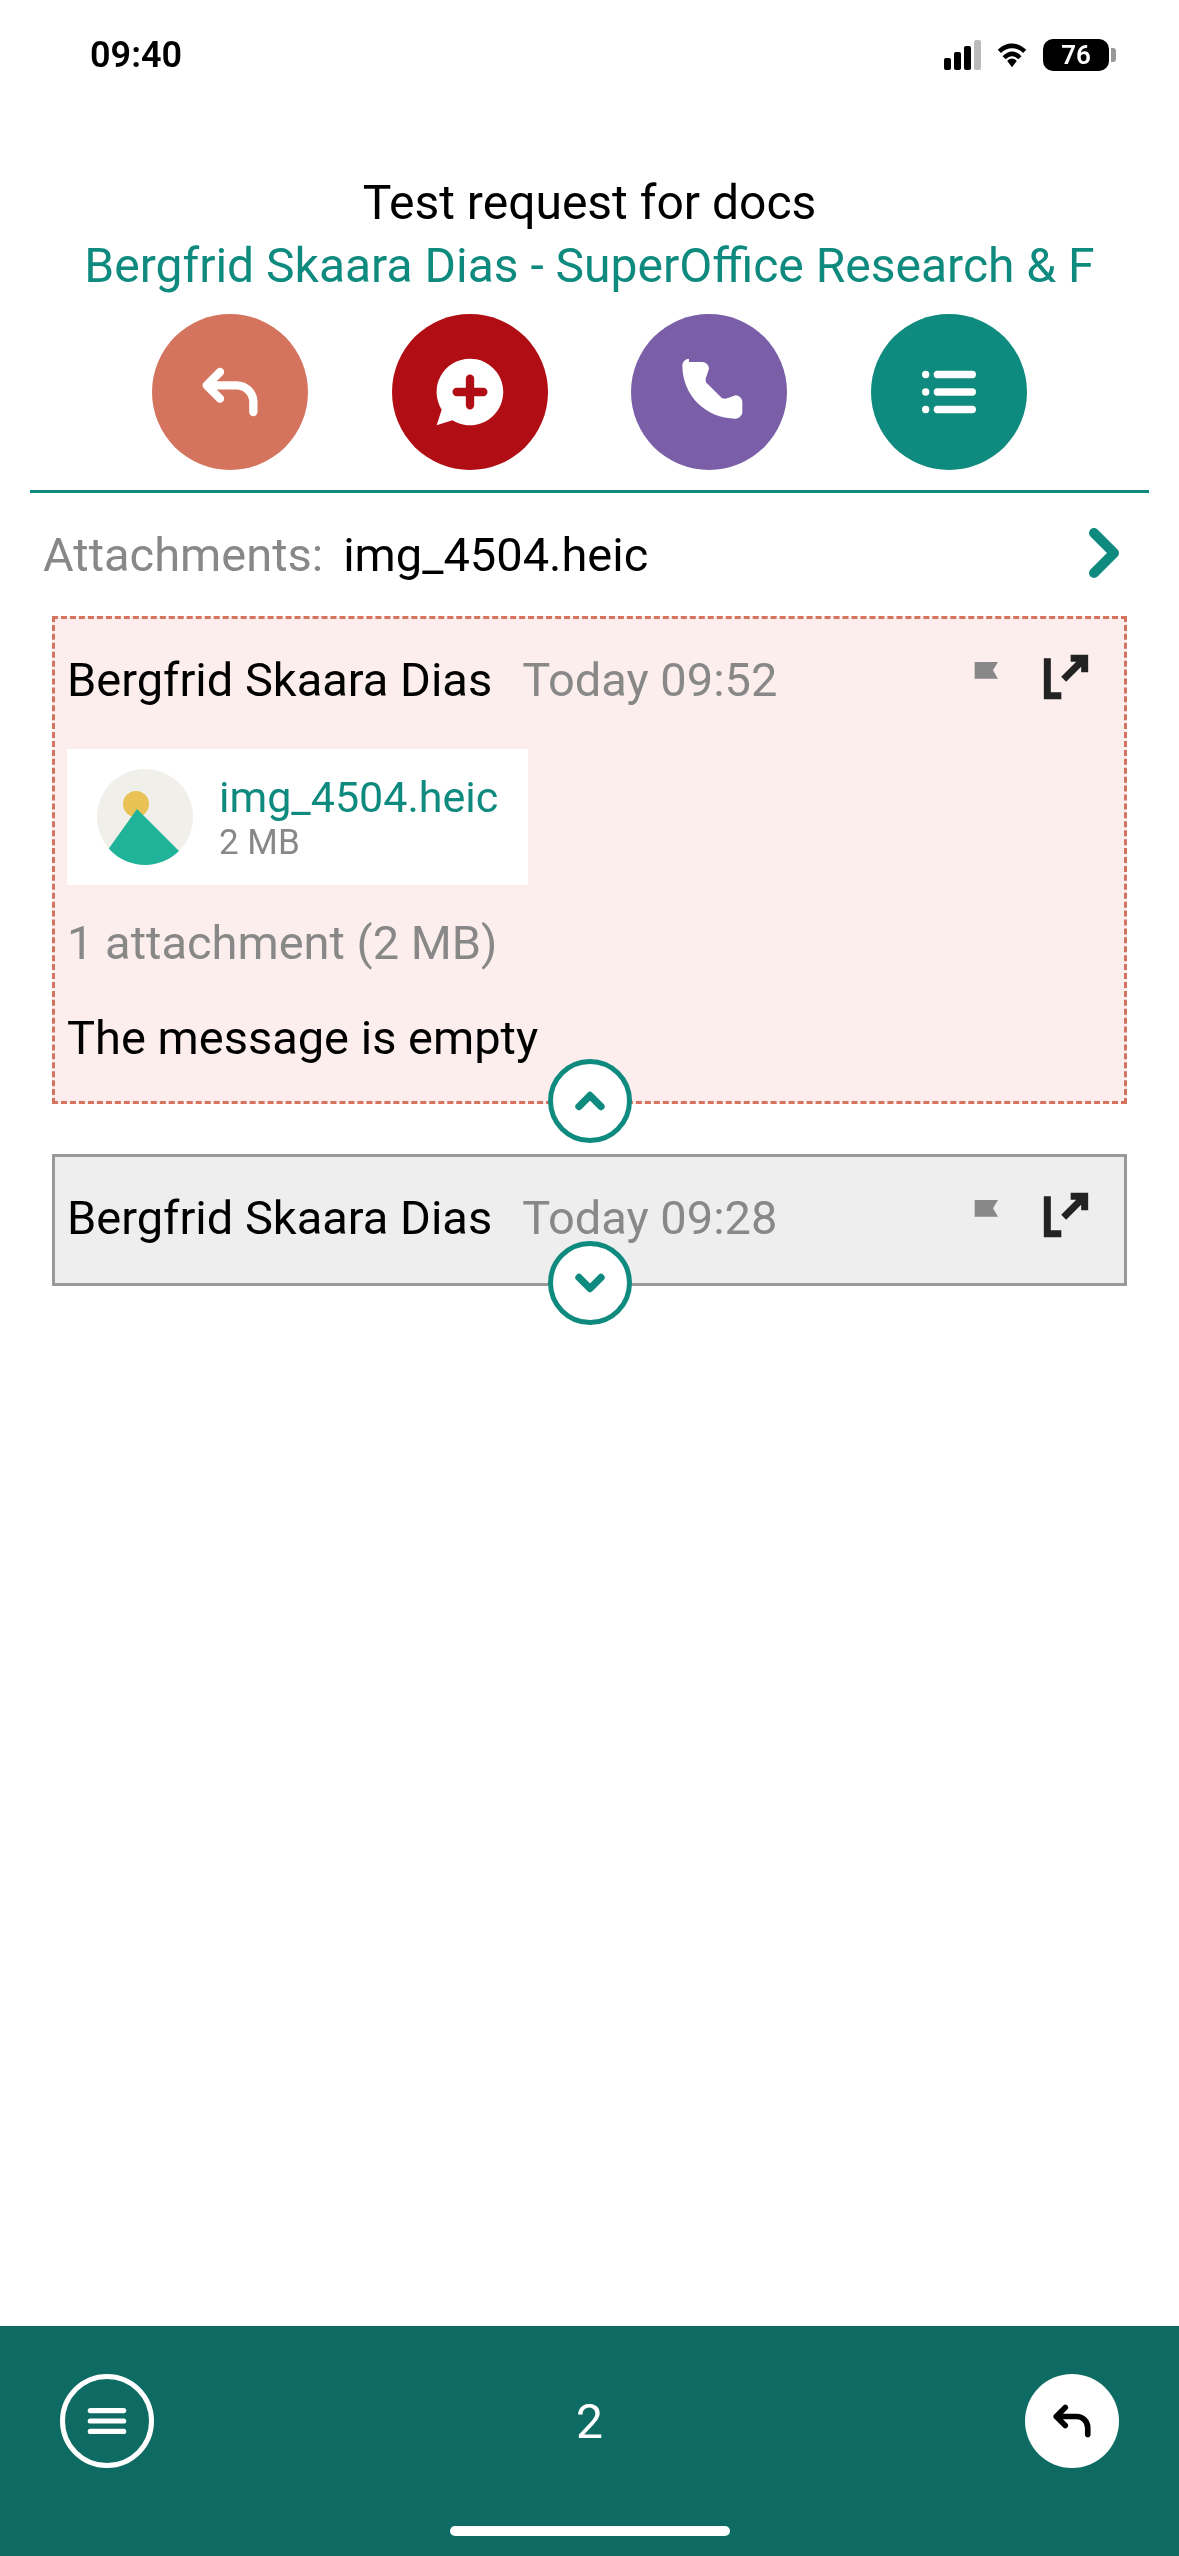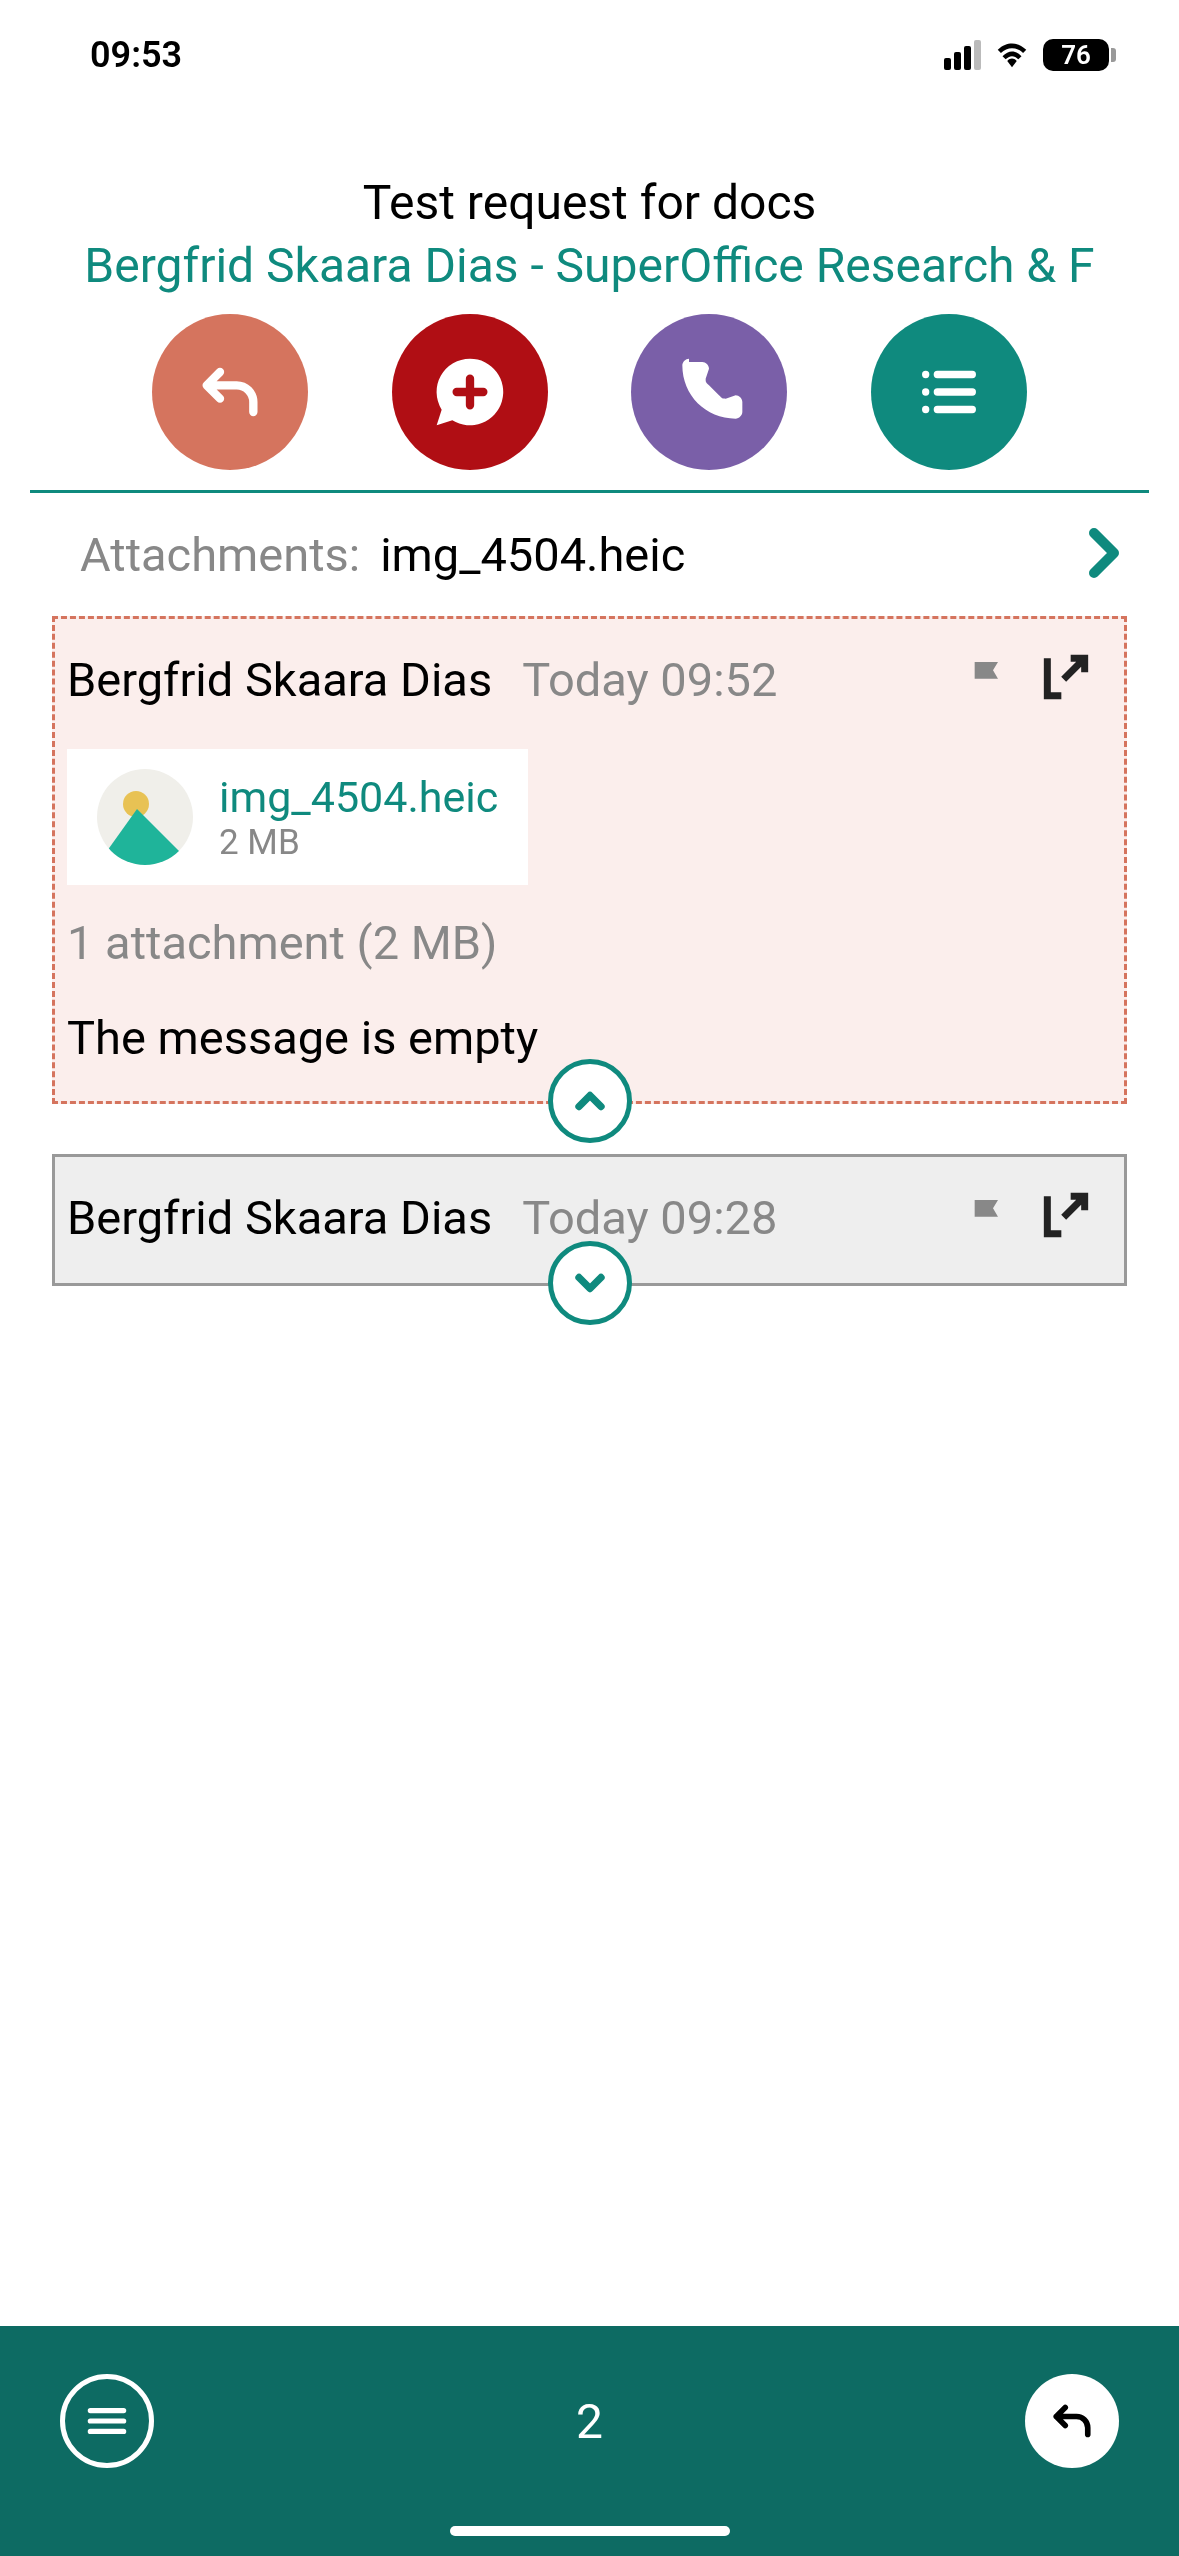--- a/index.html
+++ b/index.html
@@ -102,21 +102,21 @@
       cursor: pointer;
     }
     .back-btn { background: #d5745e; }
     .add-btn { background: #b00e14; }
     .call-btn { background: #7a5fa8; }
     .list-btn { background: #0f8a7e; }
     .attachments-row {
       display: flex;
       align-items: center;
       justify-content: space-between;
-      padding: 34px 60px 34px 80px;
+      padding: 34px 60px 34px 43px;
     }
     .attachments-left {
       display: flex;
       align-items: baseline;
       gap: 20px;
     }
     .attachments-label {
       font-size: 47px;
       color: #888;
     }
@@ -284,21 +284,21 @@
       width: 280px;
       height: 10px;
       background: #fff;
       border-radius: 5px;
     }
   </style>
 </head>
 <body>
 
 <div class="status-bar">
-  <div class="status-time">09:53</div>
+  <div class="status-time">09:40</div>
   <div class="status-right">
     <div class="signal-bars">
       <div class="bar" style="height:12px"></div>
       <div class="bar" style="height:18px"></div>
       <div class="bar" style="height:24px"></div>
       <div class="bar" style="height:30px;background:#bbb"></div>
     </div>
     <div class="wifi-icon">
       <svg viewBox="0 0 24 18">
           <path d="M12 18l-3-4c1-1 2-1.5 3-1.5s2 .5 3 1.5l-3 4zm-6-7c2-2 4-3 6-3s4 1 6 3l-2 2c-1-1-2.5-2-4-2s-3 1-4 2l-2-2zm-3-4c3-3 6-4 9-4s6 1 9 4l-2 2c-2-2-4.5-3-7-3s-5 1-7 3l-2-2z" fill="#000"></path>

